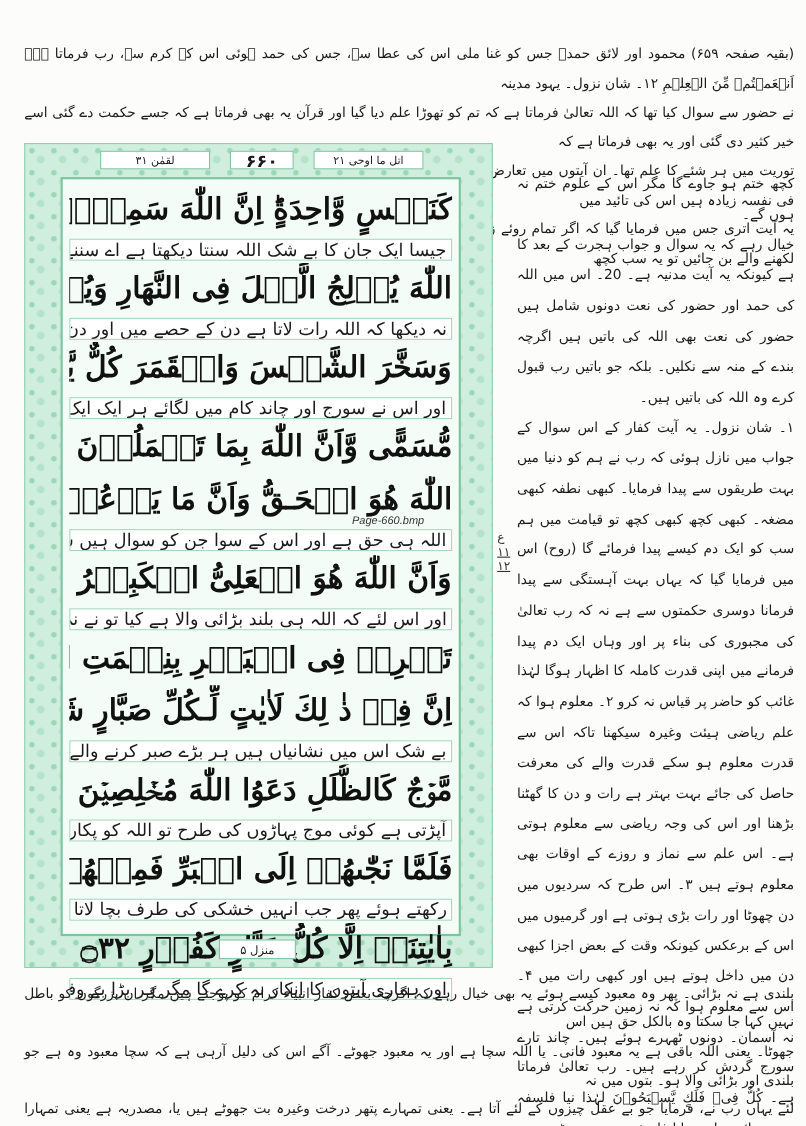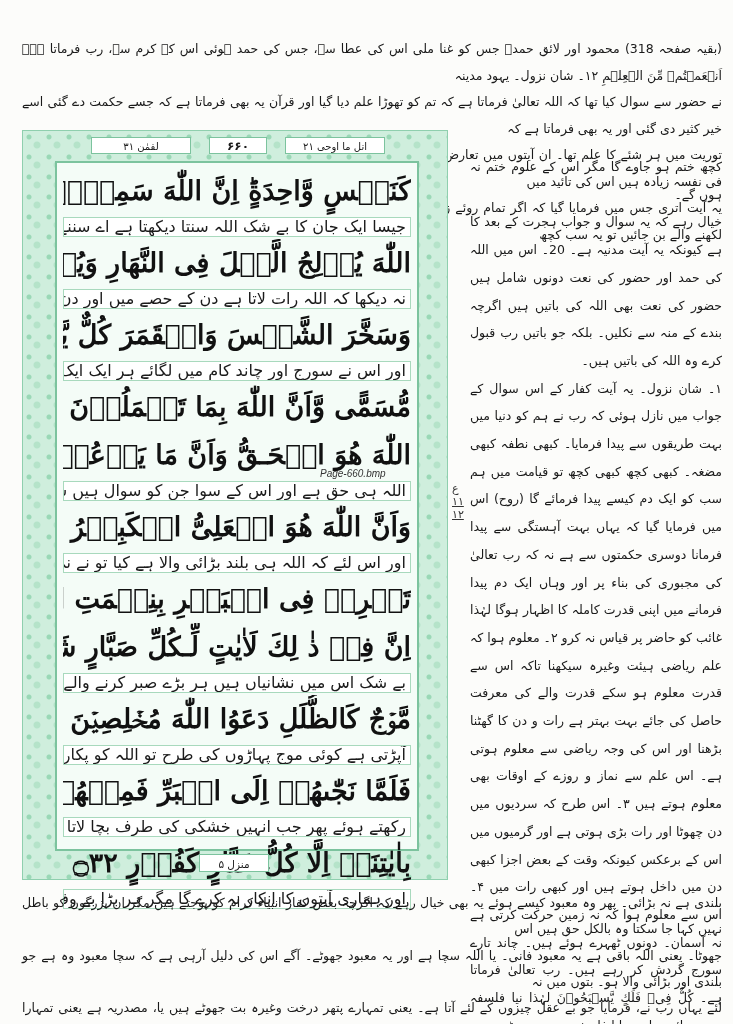--- a/index.html
+++ b/index.html
@@ -13,21 +13,21 @@
   .frame{position:absolute;left:22px;top:130px;width:426px;height:750px;
          background:#cfeedd;border:1px solid #8fcfae;box-sizing:border-box;
          background-image:
            radial-gradient(circle at 6px 6px,#9ad8b6 2px,transparent 3px),
            radial-gradient(circle at 14px 14px,#b5e3c9 3px,transparent 4px);
          background-size:20px 20px;}
   .header-band{position:absolute;left:0;right:0;top:0;height:28px;}
   .hdr-box{position:absolute;top:6px;height:17px;background:#fff;border:1px solid #7cc39e;
            font-size:10px;line-height:17px;text-align:center;box-sizing:border-box;}
   .hdr-surah{left:68px;width:100px;}
-  .hdr-page{left:186px;width:58px;font-weight:bold;font-size:12px;}
+  .hdr-page{left:186px;width:58px;font-weight:bold;font-size:16px;}
   .hdr-para{left:262px;width:100px;}
   .inner{position:absolute;left:32px;top:30px;width:364px;height:690px;background:#f4fcf7;
          border:2px solid #7cc39e;box-sizing:border-box;padding:4px 6px;}
   .ayah{font-family:"DejaVu Serif",serif;font-size:27px;line-height:48px;font-weight:bold;
         text-align:justify;text-align-last:justify;white-space:nowrap;overflow:hidden;height:48px;color:#111;}
   .trans{background:#fff;border:1px solid #a8d9bd;font-size:16px;line-height:18px;height:20px;
          padding:0 4px;white-space:nowrap;overflow:hidden;text-align:justify;text-align-last:justify;
          box-sizing:border-box;margin:2px 0;}
   .footer-band{position:absolute;left:0;right:0;bottom:1px;height:28px;}
   .manzil{position:absolute;left:176px;bottom:6px;width:70px;height:18px;background:#fff;
@@ -38,21 +38,21 @@
             text-align:justify;text-align-last:right;}
   .side-col p{margin:0;}
   .bottom-note{position:absolute;left:22px;top:890px;width:700px;font-size:12.5px;line-height:26.3px;
                text-align:justify;text-align-last:right;}
   .bottom-note p{margin:0;}
 </style>
 </head>
 <body>
 
 <div class="top-note rtl">
-  <p>(بقیہ صفحہ 318) محمود اور لائق حمد۔ جس کو غنا ملی اس کی عطا سے، جس کی حمد ہوئی اس کے کرم سے، رب فرماتا ہے۔ اَنۡعَمۡتُمۡ مِّنَ الۡعِلۡمِ ۱۲۔ شان نزول۔ یہود مدینہ</p>
+  <p>(بقیہ صفحہ ۶۵۹) محمود اور لائق حمد۔ جس کو غنا ملی اس کی عطا سے، جس کی حمد ہوئی اس کے کرم سے، رب فرماتا ہے۔ اَنۡعَمۡتُمۡ مِّنَ الۡعِلۡمِ ۱۲۔ شان نزول۔ یہود مدینہ</p>
   <p>نے حضور سے سوال کیا تھا کہ اللہ تعالیٰ فرماتا ہے کہ تم کو تھوڑا علم دیا گیا اور قرآن یہ بھی فرماتا ہے کہ جسے حکمت دے گئی اسے خیر کثیر دی گئی اور یہ بھی فرماتا ہے کہ</p>
   <p>توریت میں ہر شئے کا علم تھا۔ ان آیتوں میں تعارض ہے۔ حضور نے فرمایا کہ اللہ کے علم کے مقابل یہ تمام علوم تھوڑے ہیں، اگرچہ فی نفسہ زیادہ ہیں اس کی تائید میں</p>
   <p>یہ آیت اتری جس میں فرمایا گیا کہ اگر تمام روئے زمین کے درخت قلم ہوں اور ساتوں سمندر روشنائی اور تمام جن و انس فرشتے لکھنے والے بن جائیں تو یہ سب کچھ</p>
 </div>
 
 <div class="frame">
   <div class="header-band">
     <div class="hdr-box hdr-surah rtl">لقمٰن ۳۱</div>
     <div class="hdr-box hdr-page">۶۶۰</div>
     <div class="hdr-box hdr-para rtl">اتل ما اوحی ۲۱</div>

